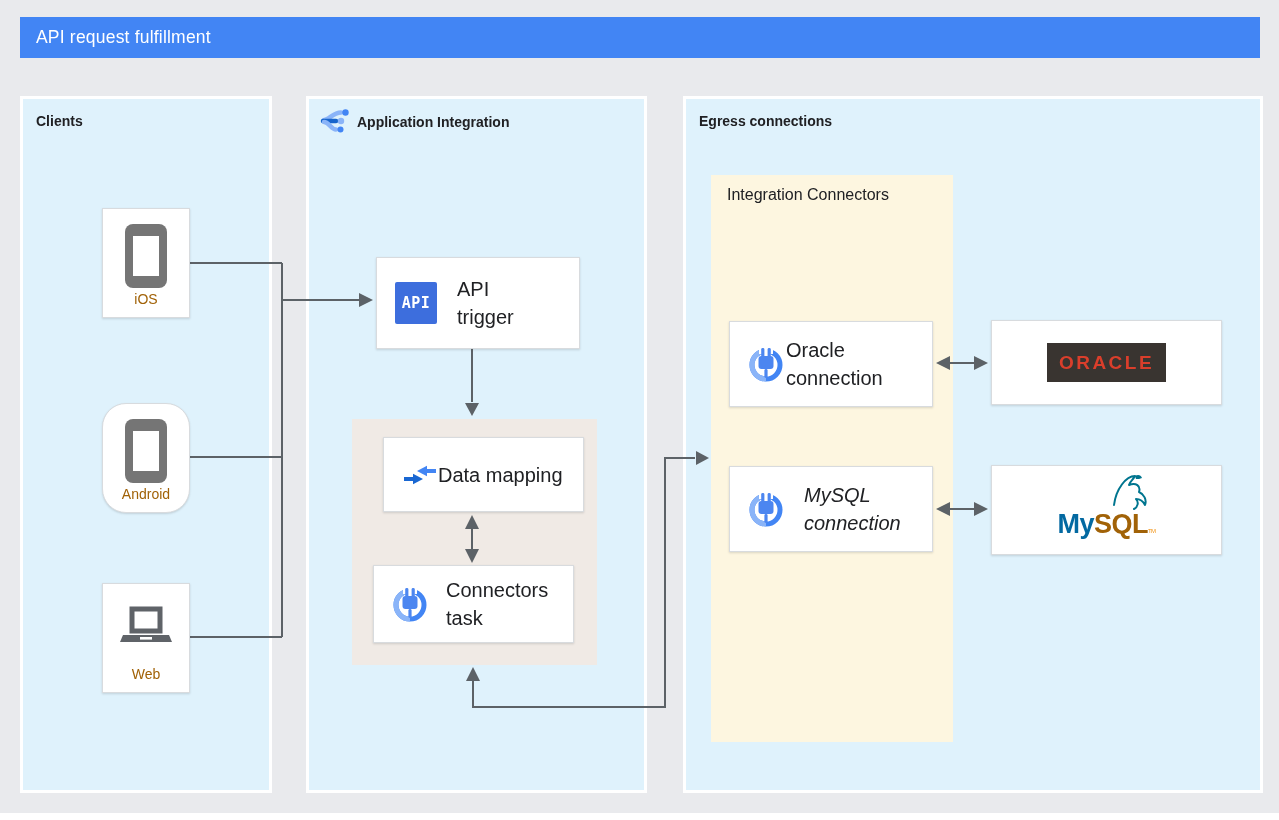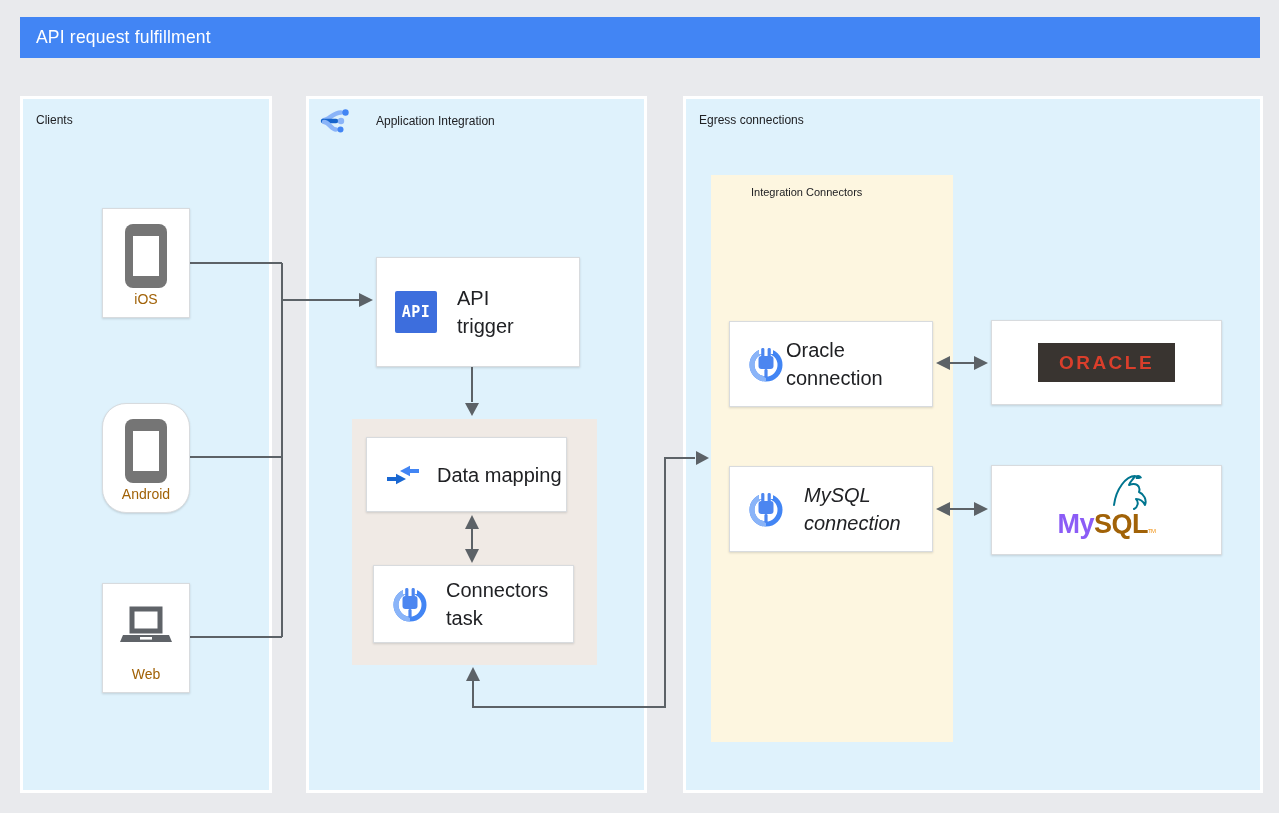--- a/index.html
+++ b/index.html
@@ -10,60 +10,60 @@
   .titlebar{position:absolute;left:20px;top:17px;width:1240px;height:41px;background:#4285F4;
     display:flex;align-items:center;z-index:3;}
   .titlebar span{color:#fff;font-size:17.5px;padding-left:16px;letter-spacing:.2px;}
 
   
   .panel{position:absolute;top:96px;height:697px;background:#DFF2FC;border:3px solid #ffffff;
     box-sizing:border-box;z-index:1;}
   .panel-clients{left:20px;width:252px;}
   .panel-appint{left:306px;width:341px;}
   .panel-egress{left:683px;width:580px;}
-  .panel-title{position:absolute;font-size:12px;color:#202124;z-index:3;}
+  .panel-title{position:absolute;font-size:14px;color:#202124;z-index:3;font-weight:bold;}
 
   
   .sub-beige{position:absolute;left:352px;top:419px;width:245px;height:246px;background:#F0EAE5;z-index:2;}
   .sub-yellow{position:absolute;left:711px;top:175px;width:242px;height:567px;background:#FDF6E0;z-index:2;}
-  .sub-yellow-title{position:absolute;left:727px;top:186px;font-size:11px;color:#202124;z-index:3;margin-left:24px;}
+  .sub-yellow-title{position:absolute;left:727px;top:186px;font-size:16px;color:#202124;z-index:3;}
 
   
   .card{position:absolute;background:#fff;border:1px solid #D8DBDE;box-sizing:border-box;
     box-shadow:0 1px 2px rgba(60,64,67,.18);z-index:6;}
   .client-card{width:88px;height:110px;display:flex;flex-direction:column;align-items:center;
     justify-content:flex-end;padding-bottom:10px;}
   .client-card .cicon{position:absolute;top:14px;left:0;right:0;display:flex;justify-content:center;}
   .client-card .clabel{font-size:14px;color:#a16207;}
   #card-ios{left:102px;top:208px;}
   #card-android{left:102px;top:403px;border-radius:24px;}
   #card-web{left:102px;top:583px;}
 
   .row-card{display:flex;align-items:center;}
-  #card-api{left:376px;top:257px;width:204px;height:110px;padding-left:18px;gap:20px;}
-  #card-datamap{left:366px;top:437px;width:201px;height:75px;padding-left:18px;gap:16px;}
+  #card-api{left:376px;top:257px;width:204px;height:92px;padding-left:18px;gap:20px;}
+  #card-datamap{left:383px;top:437px;width:201px;height:75px;padding-left:18px;}
   #card-connectors{left:373px;top:565px;width:201px;height:78px;padding-left:16px;gap:16px;}
   #card-oracleconn{left:729px;top:321px;width:204px;height:86px;padding-left:16px;}
   #card-mysqlconn{left:729px;top:466px;width:204px;height:86px;padding-left:16px;gap:18px;font-style:italic;}
   .row-label{font-size:20px;color:#202124;line-height:1.4;}
   .lbl-narrow{max-width:80px;}
 
   .api-badge{width:42px;height:42px;background:#3D6EDD;border-radius:2px;display:flex;
     align-items:center;justify-content:center;flex:none;}
   .api-badge span{color:#fff;font-family:"DejaVu Sans Mono","Liberation Mono",monospace;
     font-weight:bold;font-size:15px;letter-spacing:.5px;}
 
   
   #card-oraclelogo{left:991px;top:320px;width:231px;height:85px;display:flex;align-items:center;justify-content:center;}
-  .oracle-box{background:#393430;width:137px;height:39px;display:flex;align-items:center;justify-content:center;}
+  .oracle-box{background:#393430;width:119px;height:39px;display:flex;align-items:center;justify-content:center;}
   .oracle-box span{color:#DA3E2B;font-weight:bold;font-size:19px;letter-spacing:2.5px;transform:scaleY(.92);}
   #card-mysqllogo{left:991px;top:465px;width:231px;height:90px;}
   .mysql-text{position:absolute;left:0;right:0;bottom:14px;text-align:center;font-weight:bold;font-size:27px;
     letter-spacing:-0.5px;}
-  .mysql-my{color:#8b5cf6;}
+  .mysql-my{color:#0369a1;}
   .mysql-sql{color:#a16207;}
   .mysql-tm{font-size:6px;color:#F29111;font-weight:normal;vertical-align:baseline;}
   .mysql-dolphin{position:absolute;left:118px;top:5px;}
 
   
   #wires{position:absolute;left:0;top:0;z-index:4;pointer-events:none;}
 
   .bottom-strip{position:absolute;left:0;top:813px;width:1279px;height:7px;background:#ffffff;z-index:2;}
 </style>
 </head>
@@ -84,21 +84,21 @@
   <svg style="position:absolute;left:315px;top:103px;z-index:3;" width="36" height="36" viewBox="0 0 36 36">
     <g fill="none" stroke-linecap="round">
       <path d="M9,17 C14,17 18,9.5 26,9.5" stroke="#8AB4F8" stroke-width="4.5"></path>
       <path d="M8,18 H21" stroke="#1765CC" stroke-width="4.5"></path>
       <path d="M9,19 C14,19 16,26.5 21,26.5" stroke="#8AB4F8" stroke-width="4.5"></path>
     </g>
     <circle cx="30.5" cy="9.5" r="3.2" fill="#4285F4"></circle>
     <circle cx="26" cy="18" r="3.2" fill="#8AB4F8"></circle>
     <circle cx="25.5" cy="26.5" r="3" fill="#4285F4"></circle>
   </svg>
-  <div class="panel-title" style="left:376px;top:114px;">Application Integration</div>
+  <div class="panel-title" style="left:357px;top:114px;">Application Integration</div>
 
   <div class="panel-title" style="left:699px;top:113px;">Egress connections</div>
 
   <div class="sub-beige"></div>
   <div class="sub-yellow"></div>
   <div class="sub-yellow-title">Integration Connectors</div>
 
   <svg id="wires" width="1279" height="820" viewBox="0 0 1279 820">
     <g stroke="#5C6267" stroke-width="2" fill="none">
       <path d="M190,263 H282 M190,457 H282 M190,637 H282 M282,263 V637"></path>

